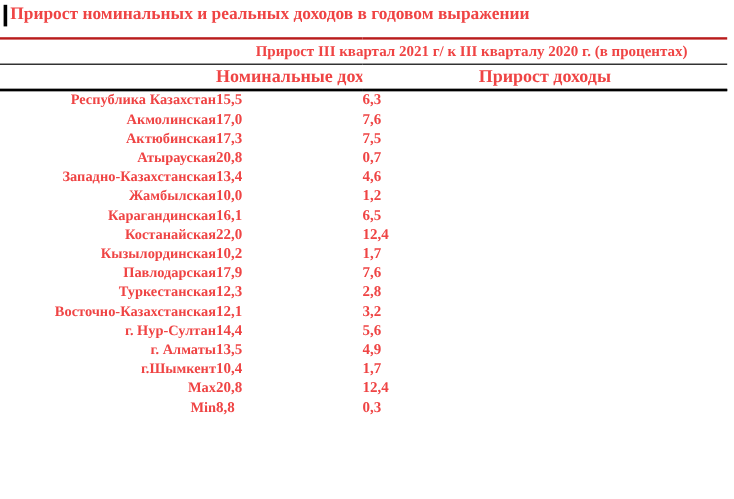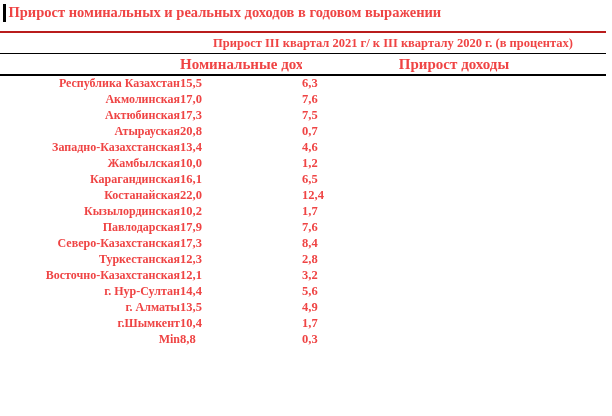--- a/index.html
+++ b/index.html
@@ -160,25 +160,20 @@
     <td class="num">1,7</td>
   </tr>
 
   <tr>
     <td class="label">Павлодарская</td>
     <td class="num">17,9</td>
     <td class="num">7,6</td>
   </tr>
 
 
-  <tr>
-    <td class="label">Северо-Казахстанская</td>
-    <td class="num">17,3</td>
-    <td class="num">8,4</td>
-  </tr>
 
   <tr>
     <td class="label">Туркестанская</td>
     <td class="num">12,3</td>
     <td class="num">2,8</td>
   </tr>
 
   <tr>
     <td class="label">Восточно-Казахстанская</td>
     <td class="num">12,1</td>
@@ -196,20 +191,25 @@
     <td class="num">13,5</td>
     <td class="num">4,9</td>
   </tr>
 
   <tr>
     <td class="label">г.Шымкент</td>
     <td class="num">10,4</td>
     <td class="num">1,7</td>
   </tr>
 
+  <tr>
+    <td class="label">Max</td>
+    <td class="num">20,8</td>
+    <td class="num">12,4</td>
+  </tr>
 
   <tr>
     <td class="label">Min</td>
     <td class="num">8,8</td>
     <td class="num">0,3</td>
   </tr>
 </tbody>
   </table>
 
 </div>

